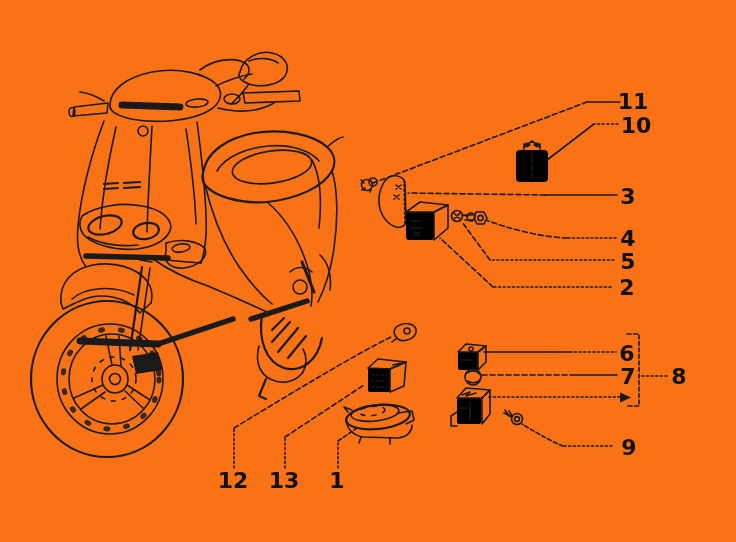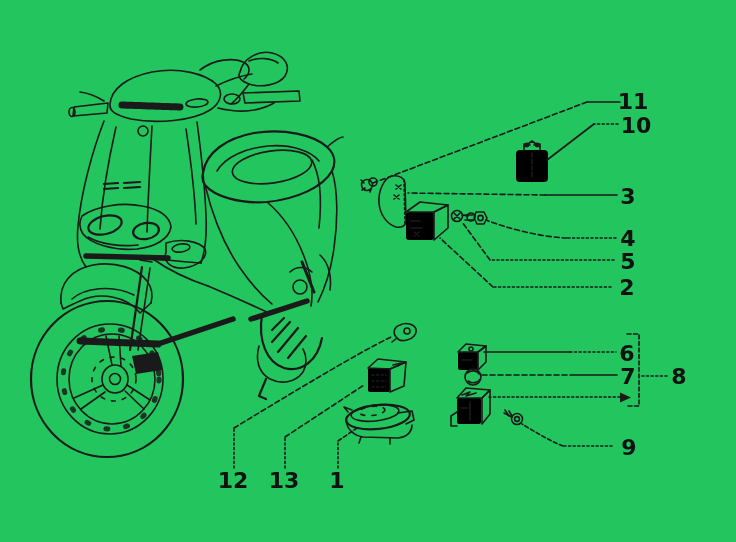--- a/index.html
+++ b/index.html
@@ -1,16 +1,16 @@
 <!DOCTYPE html>
 <html><head>
 <meta charset="utf-8">
 <style>
   html,body{margin:0;padding:0;background:#ffffff;}
-  .stage{position:relative;width:736px;height:542px;background:#22c55e;overflow:hidden;}
+  .stage{position:relative;width:736px;height:542px;background:#f97316;overflow:hidden;}
   svg{display:block;}
   
   .ln, svg path, svg line, svg ellipse, svg circle, svg polyline{
     fill:none;stroke:#1a1a1a;stroke-width:1.6;stroke-linecap:round;stroke-linejoin:round;
   }
   .w2{stroke-width:2.2;}
   .w3{stroke-width:3;}
   .band{stroke-width:7;}
   .band2{stroke-width:5.5;}
   .fillblk{fill:#1a1a1a;stroke:none;}

